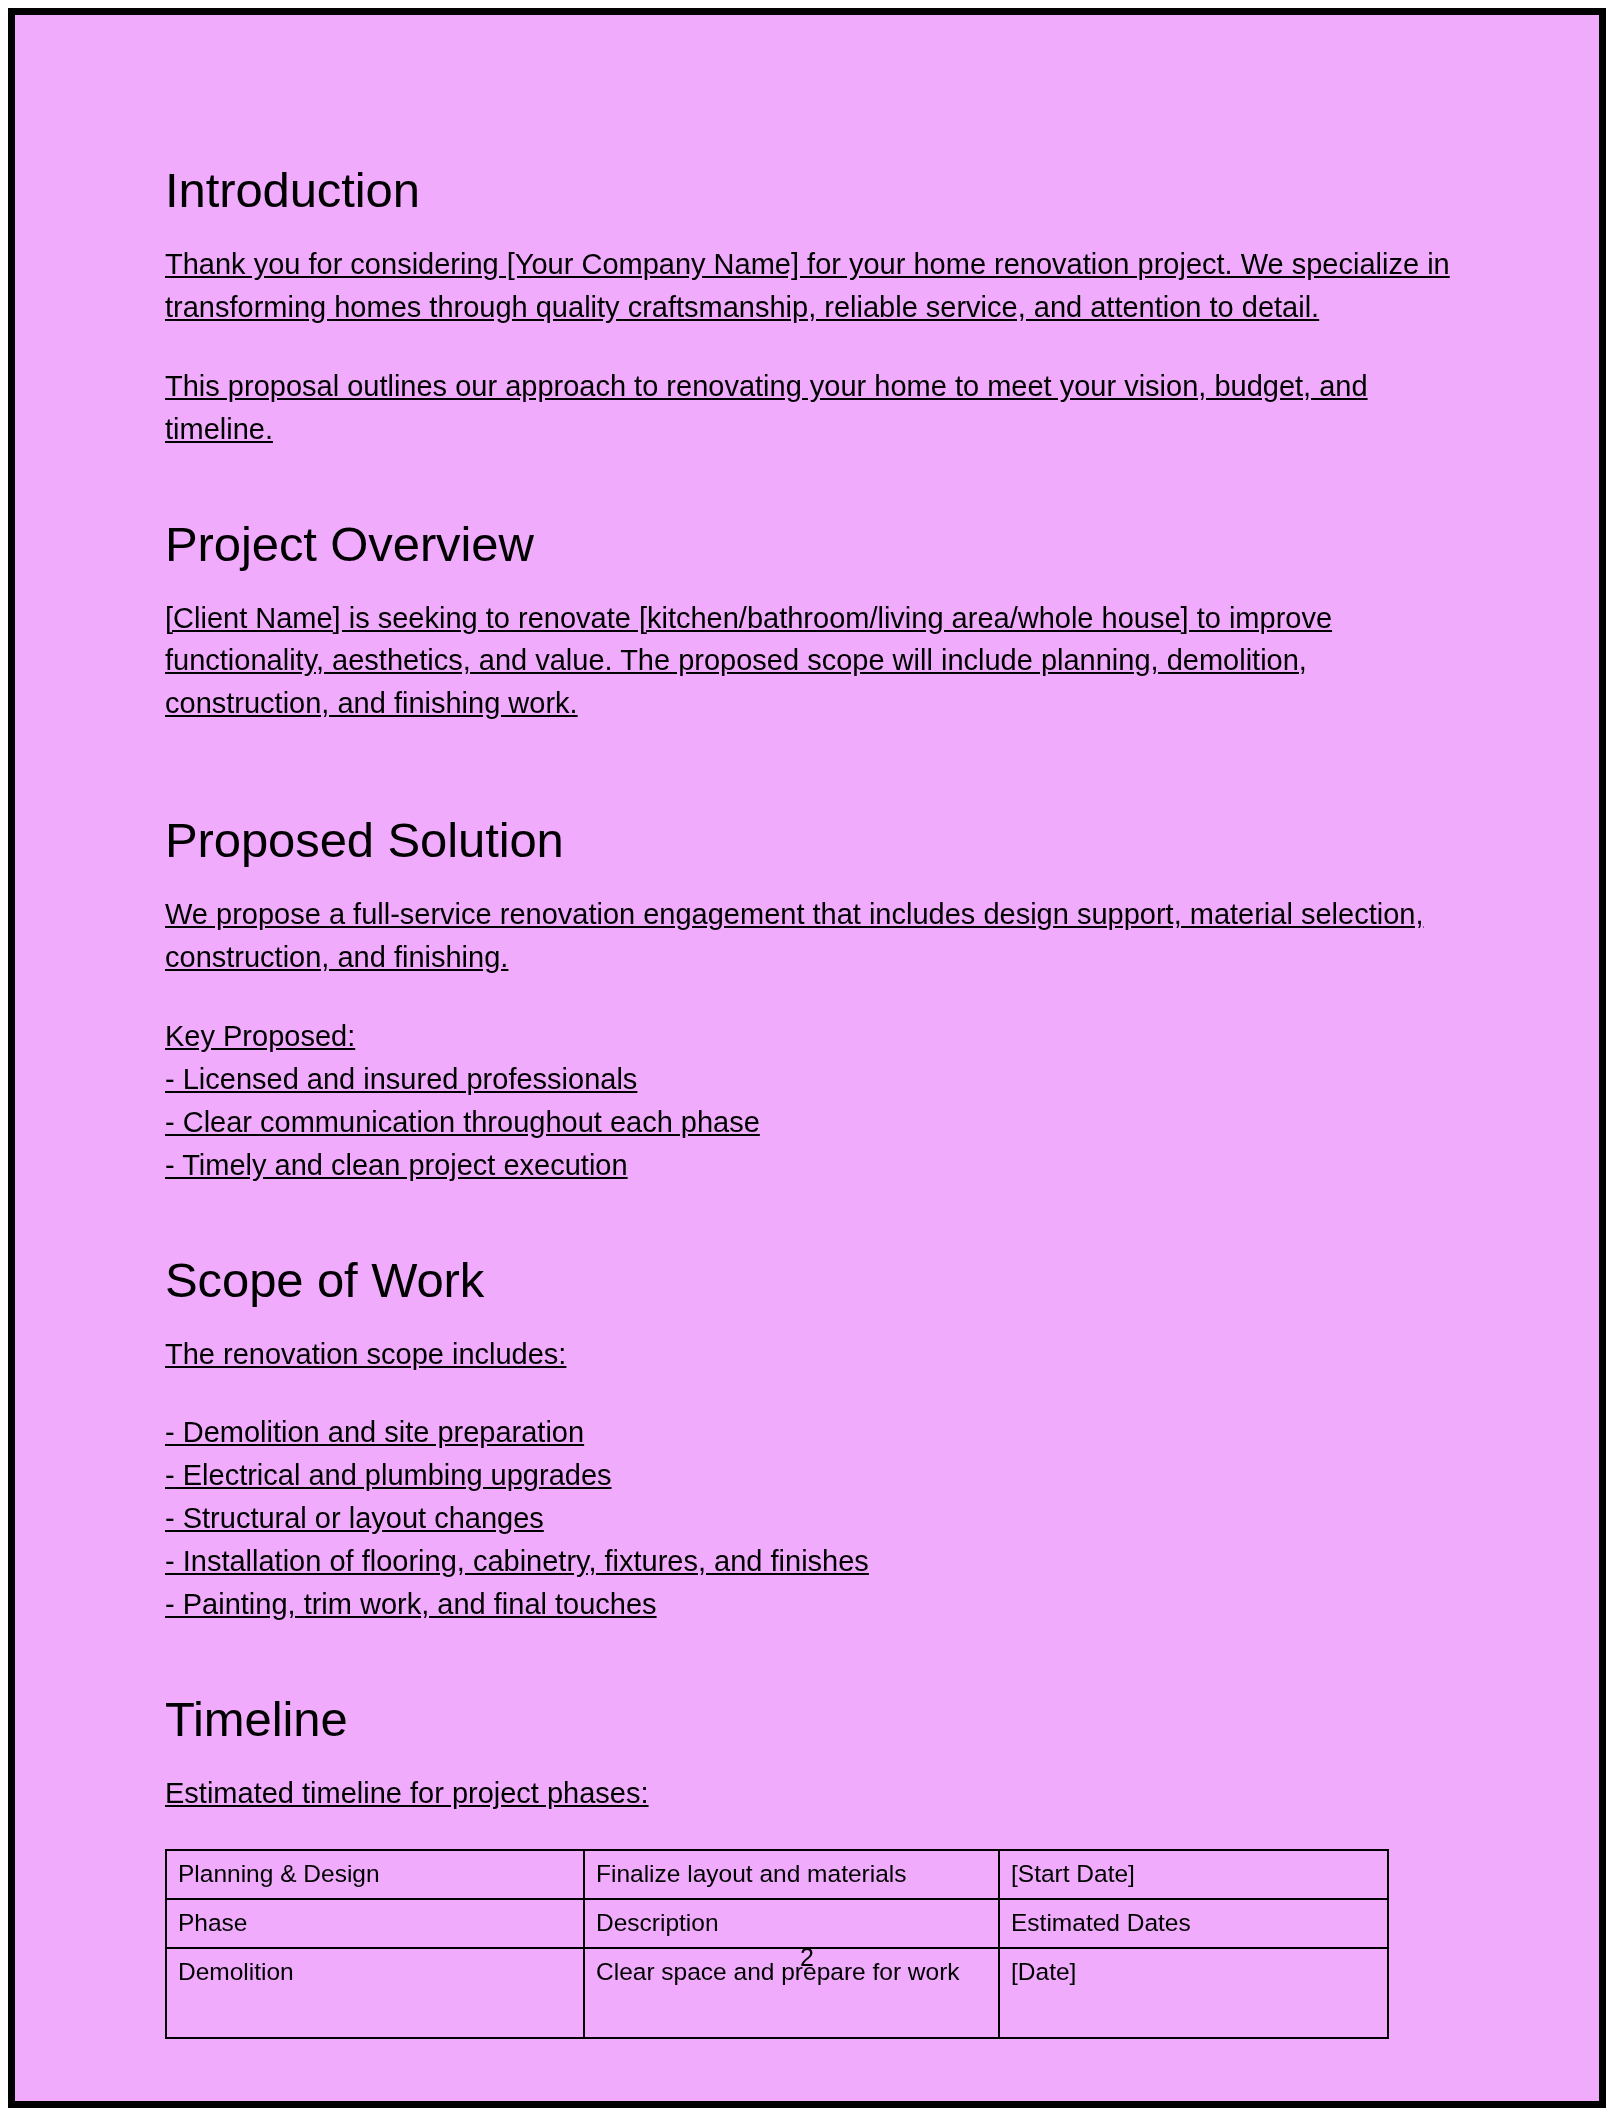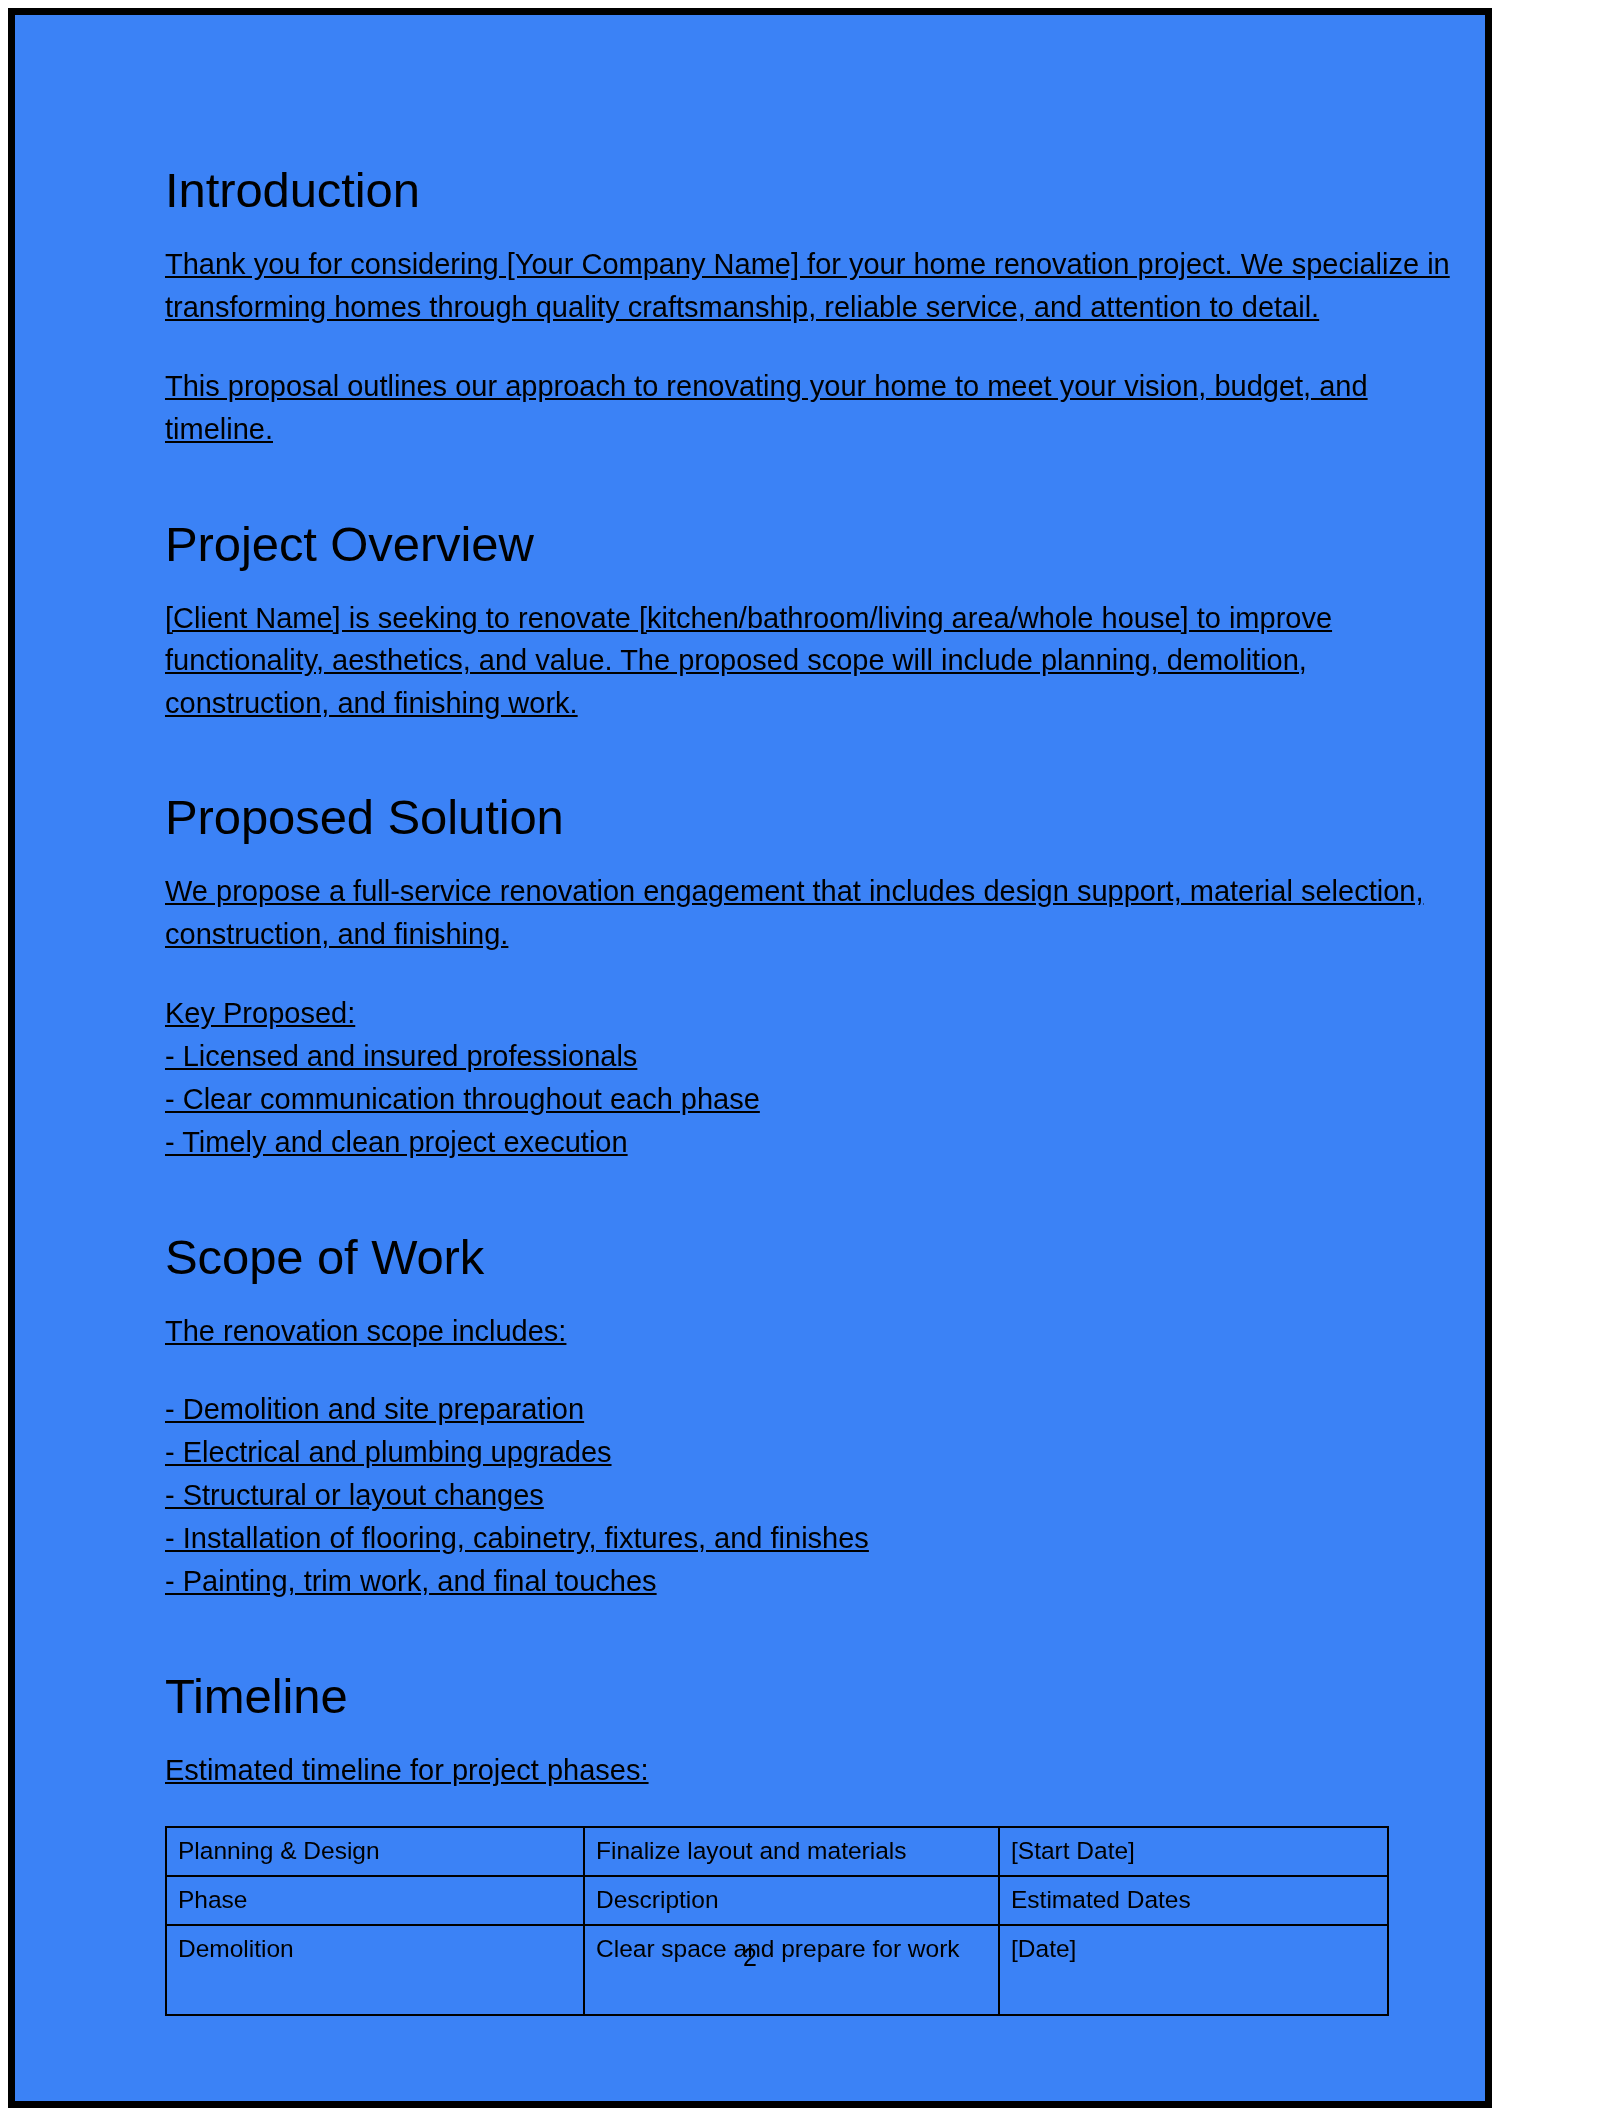--- a/index.html
+++ b/index.html
@@ -13,25 +13,25 @@
     font-family: "Liberation Sans", sans-serif;
     color: #000000;
     -webkit-font-smoothing: antialiased;
   }
 
   
   .page-frame {
     position: absolute;
     left: 8px;
     top: 8px;
-    width: 1484px;
+    width: 1598px;
     height: 2100px;
     box-sizing: border-box;
     border: 7px solid #000000;
-    background: #3b82f6;
+    background: #f0abfc;
     overflow: hidden;
   }
 
   .page-body {
     position: absolute;
     left: 150px;
     top: 150px;
     width: 1300px;
   }
 
@@ -39,21 +39,21 @@
     font-size: 49px;
     font-weight: 400;
     line-height: 1.06;
     margin: 0;
     letter-spacing: -0.1px;
     color: #000;
   }
 
   .sec-intro { margin-top: 0px; }
   .sec-overview { margin-top: 68px; }
-  .sec-solution { margin-top: 67px; }
+  .sec-solution { margin-top: 90px; }
   .sec-scope    { margin-top: 68px; }
   .sec-timeline { margin-top: 68px; }
 
   p.body-text {
     font-size: 29px;
     font-weight: 400;
     line-height: 1.48;
     margin: 0;
     color: #000;
     text-decoration: underline;

